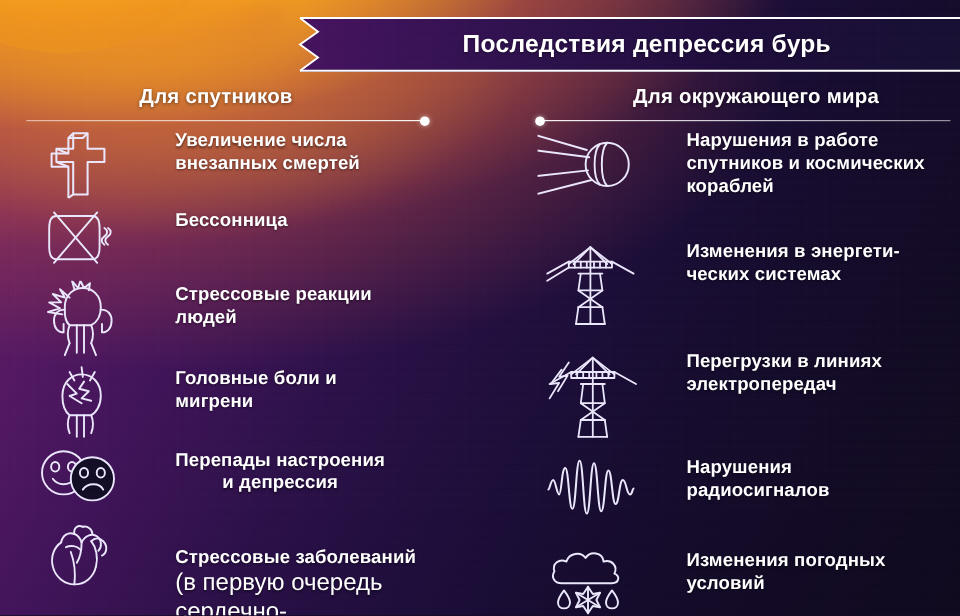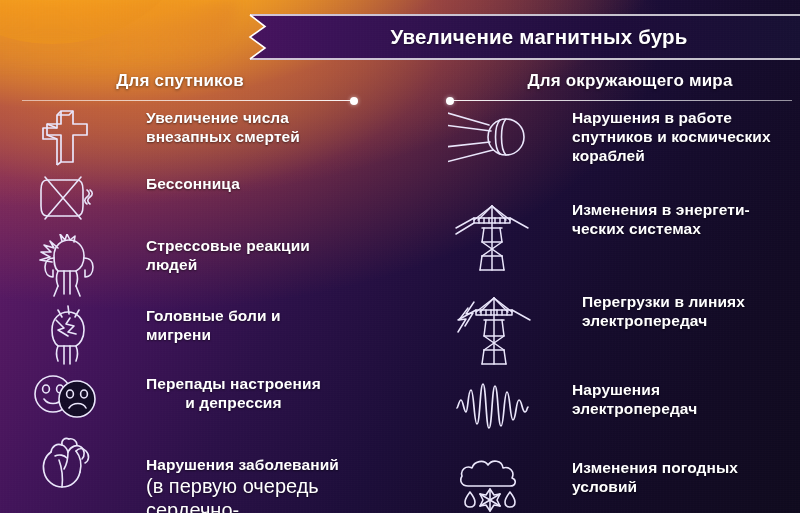--- a/index.html
+++ b/index.html
@@ -109,39 +109,39 @@
 
   .l0{height:66px;}
   .l1{height:70px;}
   .l2{height:62px;}
   .l3{height:68px;}
   .l4{height:62px;text-align:center;}
   .l5{height:72px;}
 
   .r0{height:92px;}
   .r1{height:92px;}
-  .r2{height:88px;gap:10px;}
+  .r2{height:88px;}
   .r3{height:78px;}
   .r4{height:60px;}
 </style>
 </head>
 <body>
 
 <div id="poster">
 
   <div id="sun"></div>
 
   <div id="ribbon">
     <div class="plate"></div>
     <svg class="outline" viewBox="0 0 568 46" preserveAspectRatio="none">
       <path d="M18,1 L568,1" stroke="#ffffff" stroke-width="1.6" fill="none"></path>
       <path d="M18,45 L568,45" stroke="#ffffff" stroke-width="1.6" fill="none"></path>
       <path d="M18,1 L33,12.5 L18,23 L33,34 L18,45" stroke="#ffffff" stroke-width="1.6" fill="none" stroke-linejoin="miter"></path>
     </svg>
-    <div class="title">Увеличение магнитных бурь</div>
+    <div class="title">Последствия депрессия бурь</div>
   </div>
 
   <div class="colhead" id="head-left">
     <div class="txt">Для спутников</div>
     <div class="rule"></div>
     <div class="dot"></div>
   </div>
 
   <div class="colhead" id="head-right">
     <div class="txt">Для окружающего мира</div>
@@ -256,21 +256,21 @@
             <path d="M41,17 C44,14 48,14 51,17 C55,21 54,27 50,29"></path>
             <path d="M27,11 C26,6 30,3 34,5"></path>
             <path d="M34,5 C38,4 42,7 42,11"></path>
             <path d="M27,53 C28,44 27,34 24,26"></path>
             <path d="M33,18 C33,24 32,30 29,35"></path>
             <path d="M20,22 C24,20 29,21 32,24"></path>
           </g>
         </svg>
       </div>
       <div class="lbl">
-        <span>Нарушения заболеваний</span>
+        <span>Стрессовые заболеваний</span>
         <span class="sub">(в первую очередь сердечно-
 сосудистой системы)</span>
       </div>
     </div>
   </div>
 
   <div class="col" id="col-right">
 
     <div class="item r0">
       <div class="ico">
@@ -355,21 +355,21 @@
             <path d="M2,30 C3,30 4,22 6,22 C8,22 9,34 11,34 C13,34 13,12 16,12
                      C19,12 19,46 22,46 C25,46 25,6 28,6
                      C31,6 31,50 34,50 C37,50 37,8 40,8
                      C43,8 43,48 46,48 C49,48 49,14 52,14
                      C55,14 55,42 58,42 C61,42 61,22 64,22
                      C67,22 67,34 70,34 C72,34 72,29 73,29"></path>
           </g>
         </svg>
       </div>
       <div class="lbl">Нарушения
-электропередач</div>
+радиосигналов</div>
     </div>
 
     <div class="item r4">
       <div class="ico">
         <svg width="76" height="58" viewBox="0 0 76 58">
           <g stroke="#eae6fb" stroke-width="1.6" fill="none" stroke-linejoin="round" stroke-linecap="round">
             <path d="M14,30 C8,30 5,25 8,20 C6,14 12,9 18,12 C20,5 30,3 34,9
                      C38,3 48,4 49,12 C56,10 61,16 58,22 C63,24 62,30 56,30 Z"></path>
             <path d="M16,36 C13,40 11,43 11,46 C11,49 13,51 16,51 C19,51 21,49 21,46 C21,43 19,40 16,36 Z"></path>
             <path d="M56,36 C53,40 51,43 51,46 C51,49 53,51 56,51 C59,51 61,49 61,46 C61,43 59,40 56,36 Z"></path>

